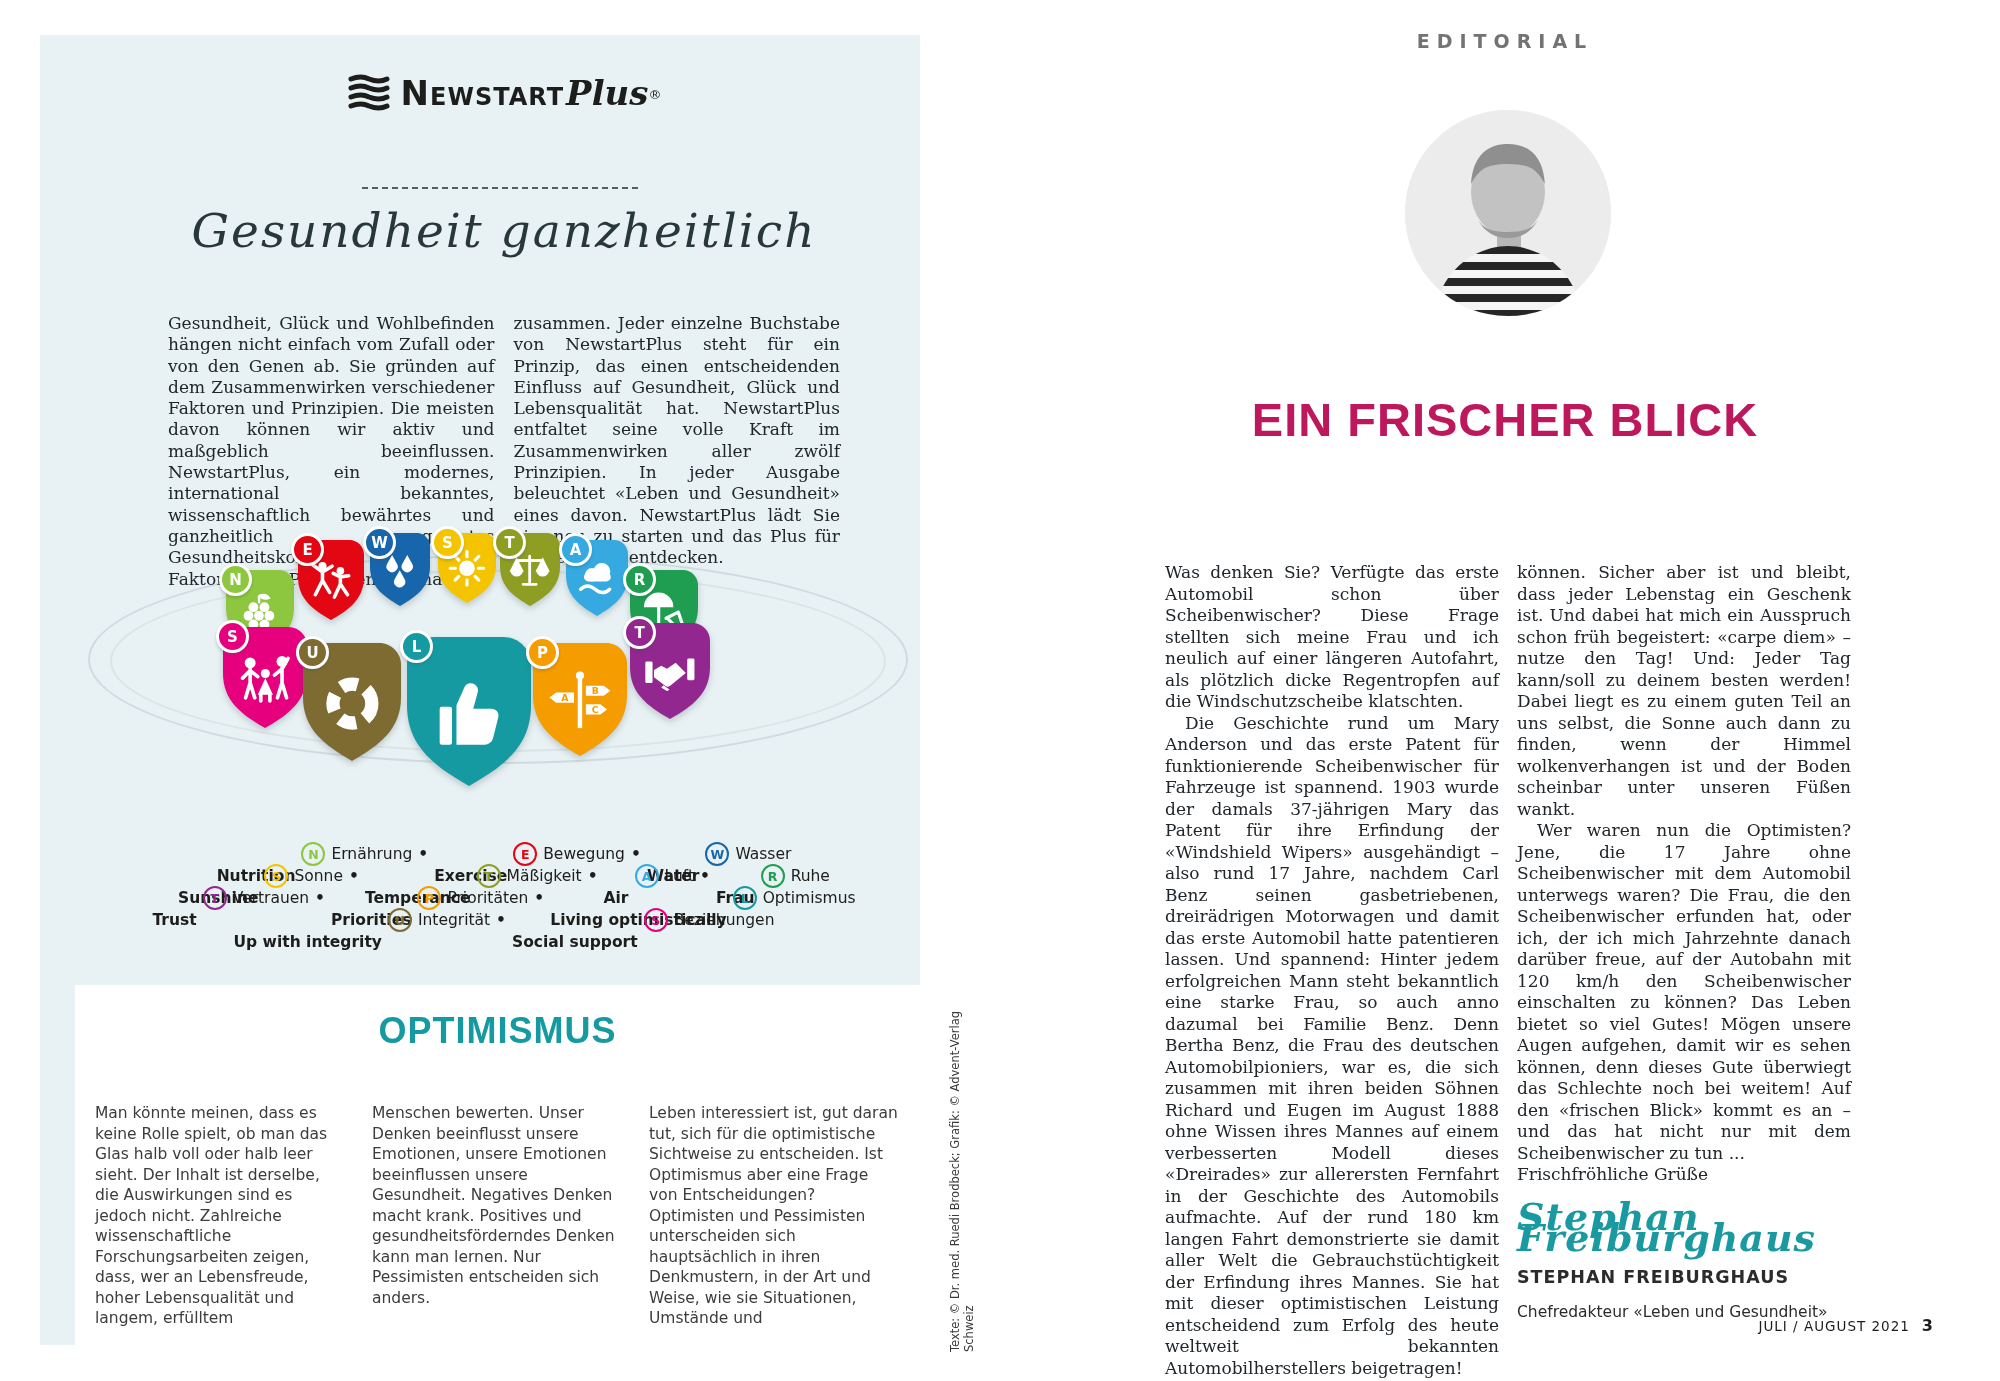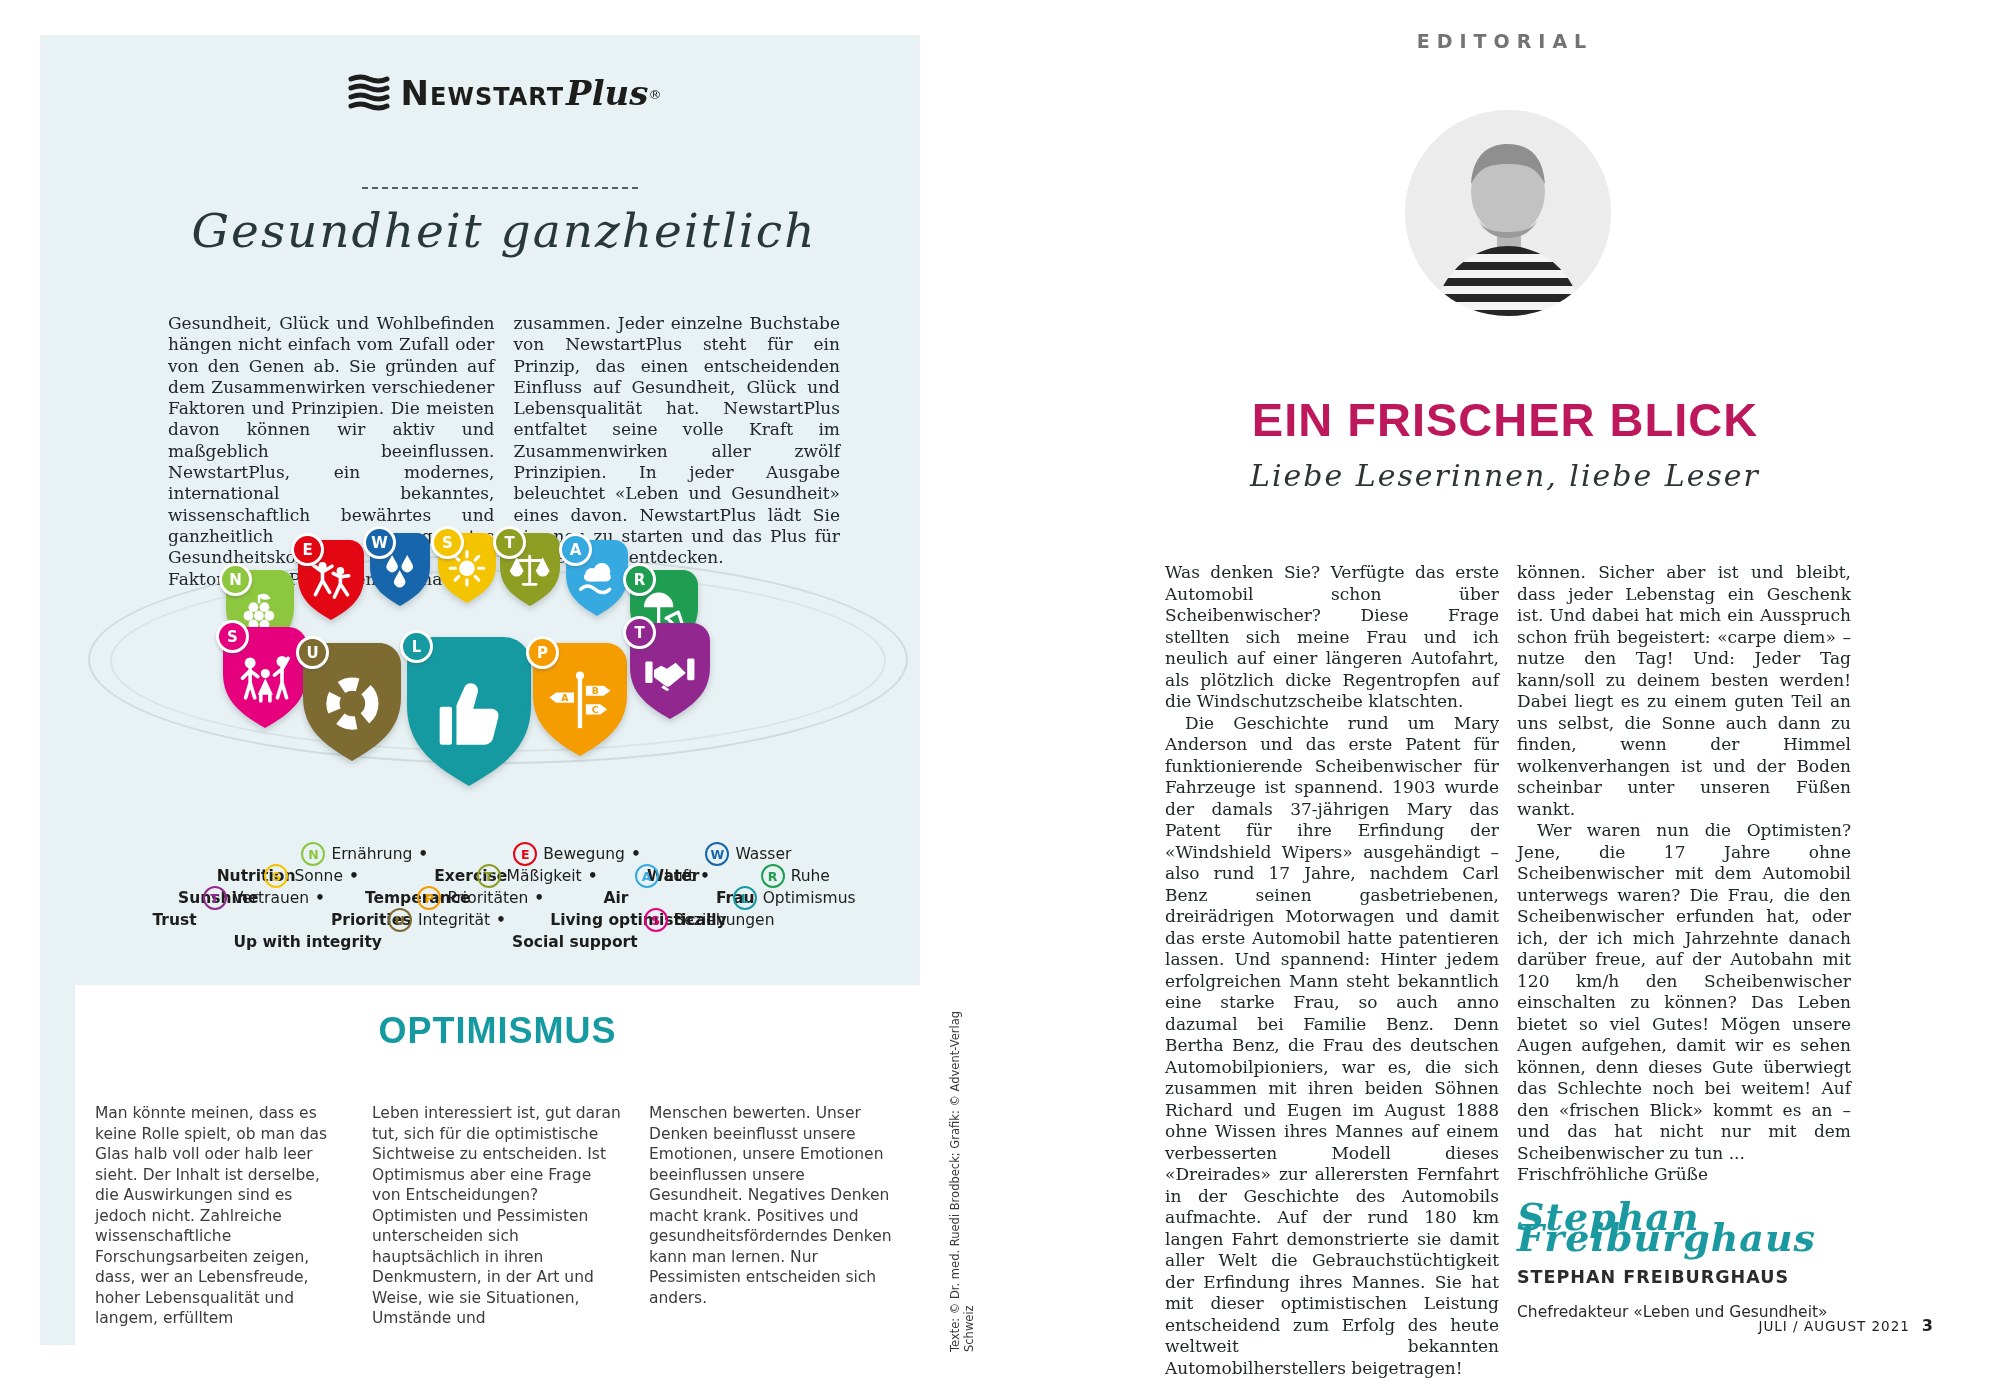--- a/index.html
+++ b/index.html
@@ -353,22 +353,22 @@
       <span class="leg-en">Social support</span>
       <span class="leg-circle" style="border-color: rgb(230, 0, 126); color: rgb(230, 0, 126);">S</span>
       <span class="leg-de">Beziehungen</span>
     </div>
   </div>
 
   <div class="opt-box">
     <div class="opt-title" style="color: rgb(22, 154, 162);">OPTIMISMUS</div>
     <div class="opt-cols">
       <div class="opt-col">Man könnte meinen, dass es keine Rolle spielt, ob man das Glas halb voll oder halb leer sieht. Der Inhalt ist derselbe, die Auswirkungen sind es jedoch nicht. Zahlreiche wissenschaftliche Forschungsarbeiten zeigen, dass, wer an Lebensfreude, hoher Lebensqualität und langem, erfülltem</div>
+      <div class="opt-col">Menschen bewerten. Unser Denken beeinflusst unsere Emotionen, unsere Emotionen beeinflussen unsere Gesundheit. Negatives Denken macht krank. Positives und gesundheitsförderndes Denken kann man lernen. Nur Pessimisten entscheiden sich anders.</div>
       <div class="opt-col">Leben interessiert ist, gut daran tut, sich für die optimistische Sichtweise zu entscheiden. Ist Optimismus aber eine Frage von Entscheidungen? Optimisten und Pessimisten unterscheiden sich hauptsächlich in ihren Denkmustern, in der Art und Weise, wie sie Situationen, Umstände und</div>
-      <div class="opt-col">Menschen bewerten. Unser Denken beeinflusst unsere Emotionen, unsere Emotionen beeinflussen unsere Gesundheit. Negatives Denken macht krank. Positives und gesundheitsförderndes Denken kann man lernen. Nur Pessimisten entscheiden sich anders.</div>
     </div>
   </div>
 </div>
 
 <div class="credit">Texte: © Dr. med. Ruedi Brodbeck; Grafik: © Advent-Verlag Schweiz</div>
 
 <div class="right-page">
   <div class="kicker">EDITORIAL</div>
 
   <div class="photo">
@@ -382,21 +382,20 @@
       <rect width="206" height="206" fill="#ececec"></rect>
       <rect x="92" y="110" width="24" height="28" fill="#b6b6b6"></rect>
       <path d="M28 206 C38 152 78 136 103 136 C128 136 168 152 178 206 Z" fill="url(#stripes)"></path>
       <ellipse cx="103" cy="82" rx="37" ry="44" fill="#c2c2c2"></ellipse>
       <path d="M66 74 C68 44 84 34 103 34 C122 34 138 44 140 74 C132 60 126 54 103 54 C80 54 74 60 66 74 Z" fill="#8f8f8f"></path>
       <path d="M72 108 C80 124 92 128 103 128 C114 128 126 124 134 108 C128 120 116 122 103 122 C90 122 78 120 72 108 Z" fill="#9a9a9a"></path>
     </svg>
   </div>
 
   <div class="ed-title" style="color: #be185d;">EIN FRISCHER BLICK</div>
-  <div class="ed-sub">Liebe Leserinnen, liebe Leser</div>
 
   <div class="ed-col col-1">
     <p>Was denken Sie? Verfügte das erste Automobil schon über Scheibenwischer? Diese Frage stellten sich meine Frau und ich neulich auf einer längeren Autofahrt, als plötzlich dicke Regentropfen auf die Windschutzscheibe klatschten.</p>
     <p class="indent">Die Geschichte rund um Mary Anderson und das erste Patent für funktionierende Scheibenwischer für Fahrzeuge ist spannend. 1903 wurde der damals 37-jährigen Mary das Patent für ihre Erfindung der «Windshield Wipers» ausgehändigt – also rund 17 Jahre, nachdem Carl Benz seinen gasbetriebenen, dreirädrigen Motorwagen und damit das erste Automobil hatte patentieren lassen. Und spannend: Hinter jedem erfolgreichen Mann steht bekanntlich eine starke Frau, so auch anno dazumal bei Familie Benz. Denn Bertha Benz, die Frau des deutschen Automobilpioniers, war es, die sich zusammen mit ihren beiden Söhnen Richard und Eugen im August 1888 ohne Wissen ihres Mannes auf einem verbesserten Modell dieses «Dreirades» zur allerersten Fernfahrt in der Geschichte des Automobils aufmachte. Auf der rund 180 km langen Fahrt demonstrierte sie damit aller Welt die Gebrauchstüchtigkeit der Erfindung ihres Mannes. Sie hat mit dieser optimistischen Leistung entscheidend zum Erfolg des heute weltweit bekannten Automobilherstellers beigetragen!</p>
     <p class="indent">An manchen Tagen gehört viel Überwindung dazu, aufzustehen. An anderen möchten wir gar nicht erst schlafen gehen, weil wir den kommenden Tag kaum erwarten</p>
   </div>
 
   <div class="ed-col col-2">
     <p>können. Sicher aber ist und bleibt, dass jeder Lebenstag ein Geschenk ist. Und dabei hat mich ein Ausspruch schon früh begeistert: «carpe diem» – nutze den Tag! Und: Jeder Tag kann/soll zu deinem besten werden! Dabei liegt es zu einem guten Teil an uns selbst, die Sonne auch dann zu finden, wenn der Himmel wolkenverhangen ist und der Boden scheinbar unter unseren Füßen wankt.</p>
     <p class="indent">Wer waren nun die Optimisten? Jene, die 17 Jahre ohne Scheibenwischer mit dem Automobil unterwegs waren? Die Frau, die den Scheibenwischer erfunden hat, oder ich, der ich mich Jahrzehnte danach darüber freue, auf der Autobahn mit 120 km/h den Scheibenwischer einschalten zu können? Das Leben bietet so viel Gutes! Mögen unsere Augen aufgehen, damit wir es sehen können, denn dieses Gute überwiegt das Schlechte noch bei weitem! Auf den «frischen Blick» kommt es an – und das hat nicht nur mit dem Scheibenwischer zu tun ...</p>

